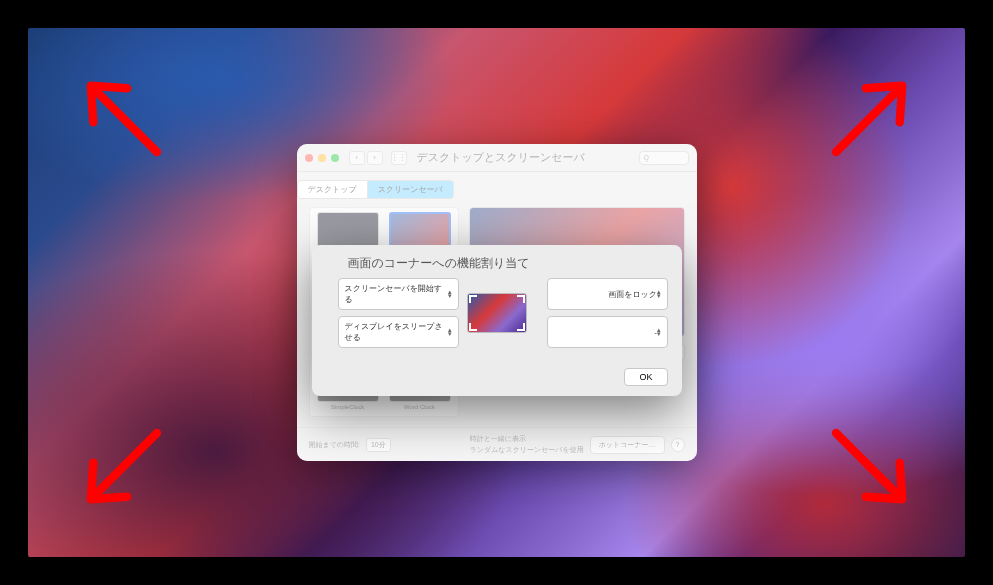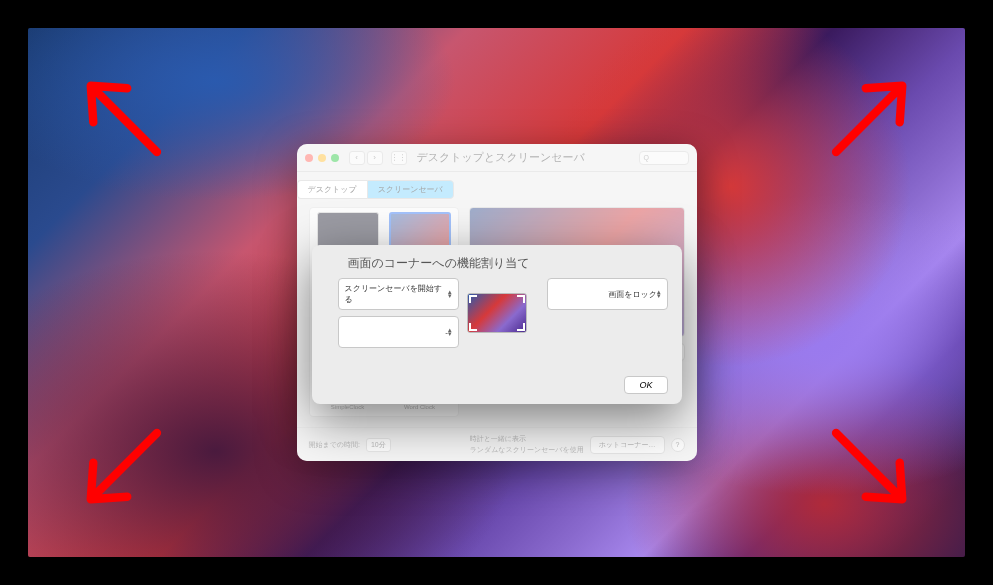--- a/index.html
+++ b/index.html
@@ -238,22 +238,21 @@
       position: absolute;
       width: 8px; height: 8px;
     }
     .cm-tl { top: 1px; left: 1px; border-top: 2px solid #fff; border-left: 2px solid #fff; }
     .cm-tr { top: 1px; right: 1px; border-top: 2px solid #fff; border-right: 2px solid #fff; }
     .cm-bl { bottom: 1px; left: 1px; border-bottom: 2px solid #fff; border-left: 2px solid #fff; }
     .cm-br { bottom: 1px; right: 1px; border-bottom: 2px solid #fff; border-right: 2px solid #fff; }
     .dialog-footer {
       display: flex;
       justify-content: flex-end;
-      margin-top: 28px;
-      font-style: italic;
+      margin-top: 20px;
     }
     .ok-btn {
       padding: 3px 14px;
       background: #fff;
       border: 1px solid #c8c8c8;
       border-radius: 4px;
       font-size: 9px;
     }
   </style>
 </head>
@@ -370,20 +369,24 @@
         <div class="corner-mark cm-tl"></div>
         <div class="corner-mark cm-tr"></div>
         <div class="corner-mark cm-bl"></div>
         <div class="corner-mark cm-br"></div>
       </div>
       <div class="select">
         <span>画面をロック</span>
         <span class="chev">▴<br>▾</span>
       </div>
       <div class="select">
+        <span>ディスプレイをスリープさせる</span>
+        <span class="chev">▴<br>▾</span>
+      </div>
+      <div class="select">
         <span>-</span>
         <span class="chev">▴<br>▾</span>
       </div>
     </div>
     <div class="dialog-footer">
       <div class="ok-btn">OK</div>
     </div>
   </div>
 </div>
 

